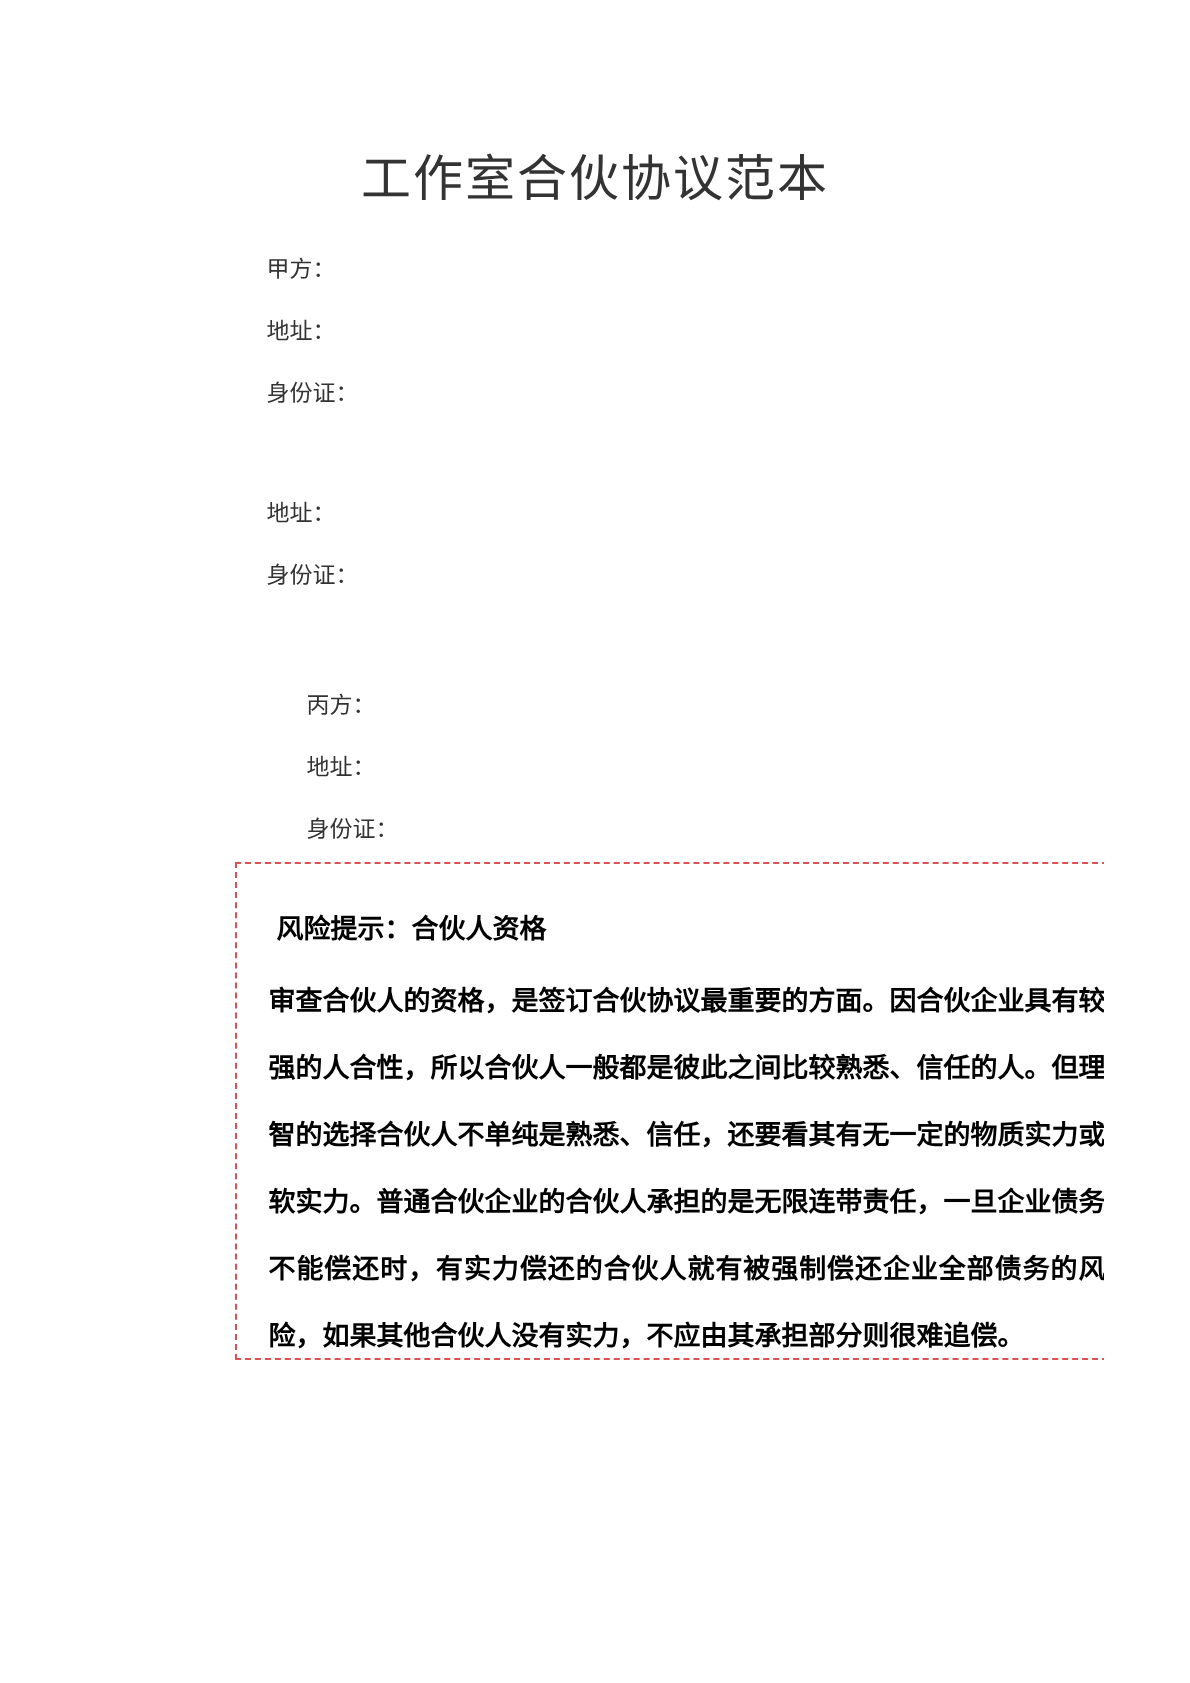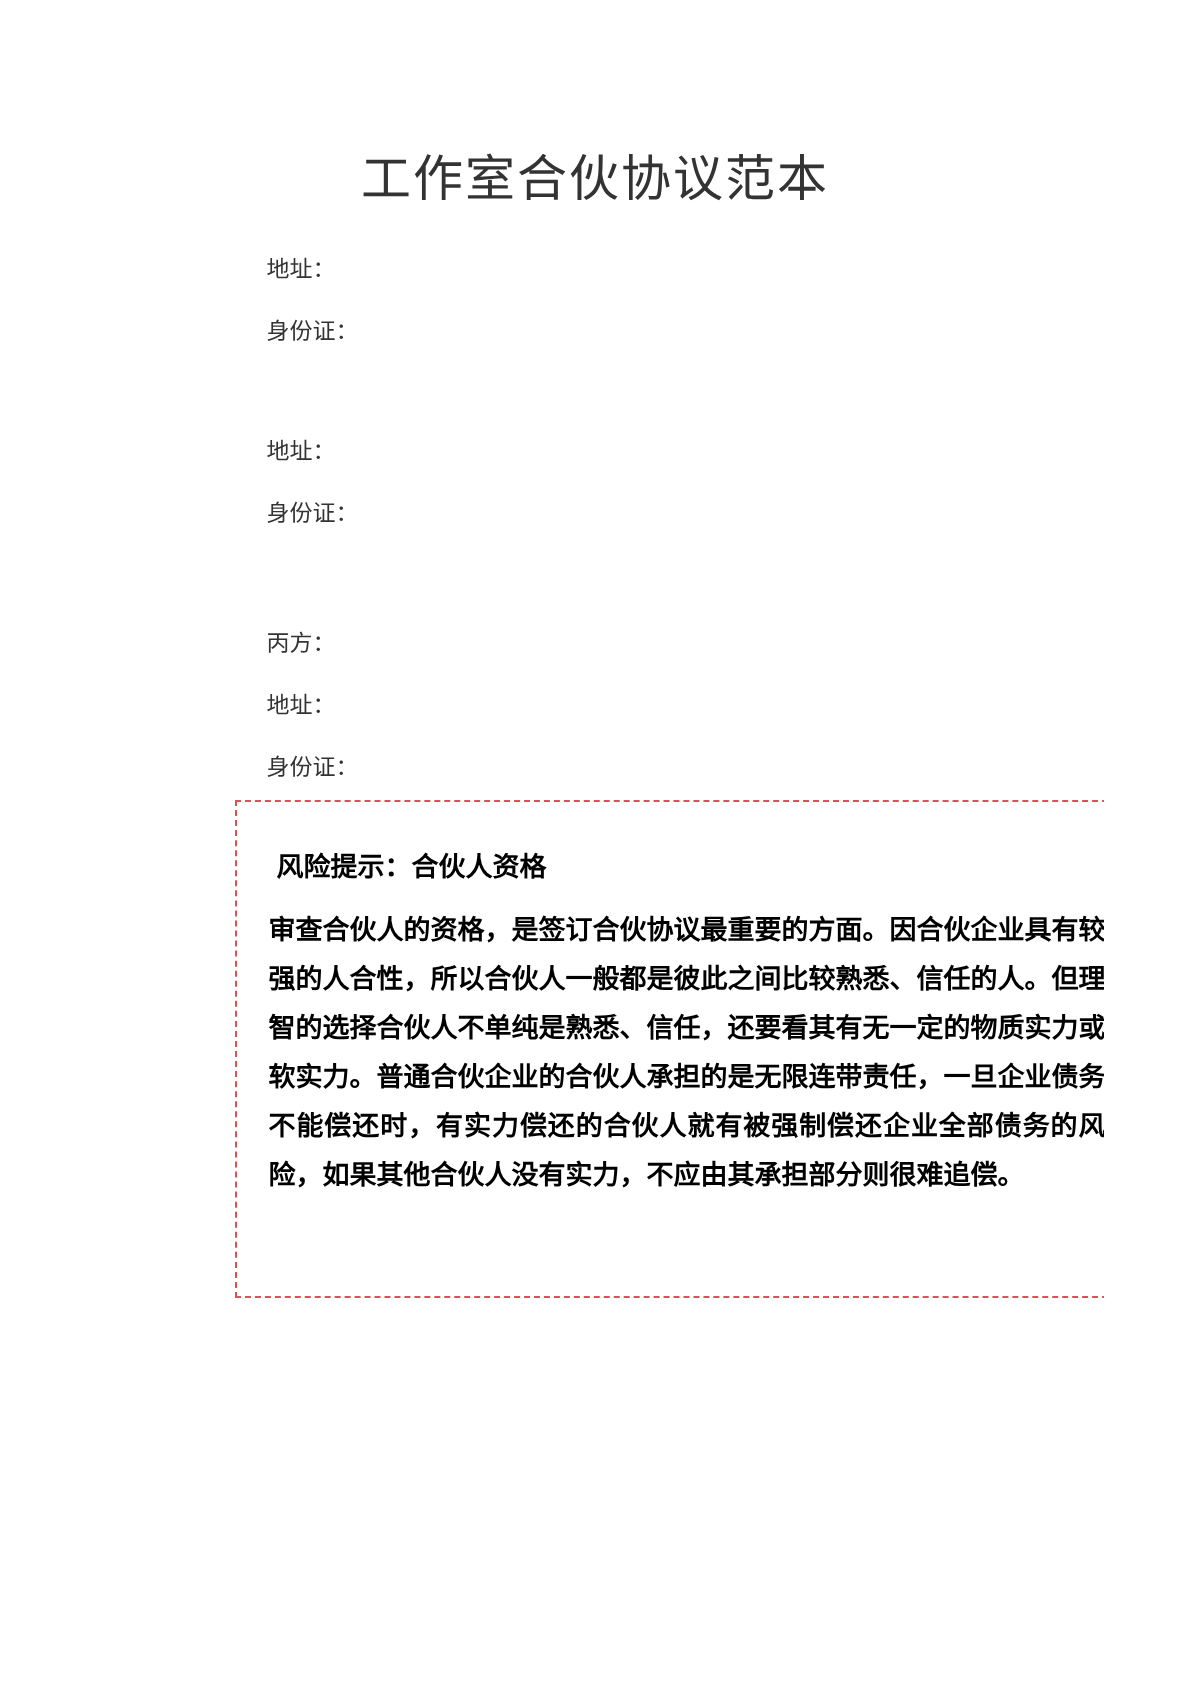--- a/index.html
+++ b/index.html
@@ -27,21 +27,21 @@
     color: #333333;
     letter-spacing: 2px;
   }
   .parties {
     margin: 30px 0 0 180px;
   }
   .party-group {
     margin: 0;
   }
   .party-group.gap-a { margin-top: 58px; }
-  .party-group.gap-b { margin-top: 68px; }
+  .party-group.gap-b { margin-top: 68px; margin-left: 40px; }
   .party-line {
     font-size: 23px;
     line-height: 62px;
     color: #333333;
     font-weight: 400;
   }
   .risk-box {
     box-sizing: border-box;
     margin: 2px 0 0 148px;
     width: 893px;
@@ -52,38 +52,39 @@
   .risk-heading {
     margin: 8px;
     font-size: 27px;
     line-height: 62px;
     font-weight: 700;
     color: #000000;
   }
   .risk-body {
     margin: 0;
     font-size: 27px;
-    line-height: 49px;
+    line-height: 67px;
     font-weight: 700;
     color: #000000;
     text-align: justify;
     text-justify: inter-ideograph;
     word-break: break-all;
   }
 </style>
 </head>
 <body>
 
 <div class="page">
 
   <h1 class="doc-title">工作室合伙协议范本</h1>
 
   <div class="parties">
 
     <div class="party-group">
+      <div class="party-line">甲方：</div>
       <div class="party-line">地址：</div>
       <div class="party-line">身份证：</div>
     </div>
 
     <div class="party-group gap-a">
       <div class="party-line">地址：</div>
       <div class="party-line">身份证：</div>
     </div>
 
     <div class="party-group gap-b">

